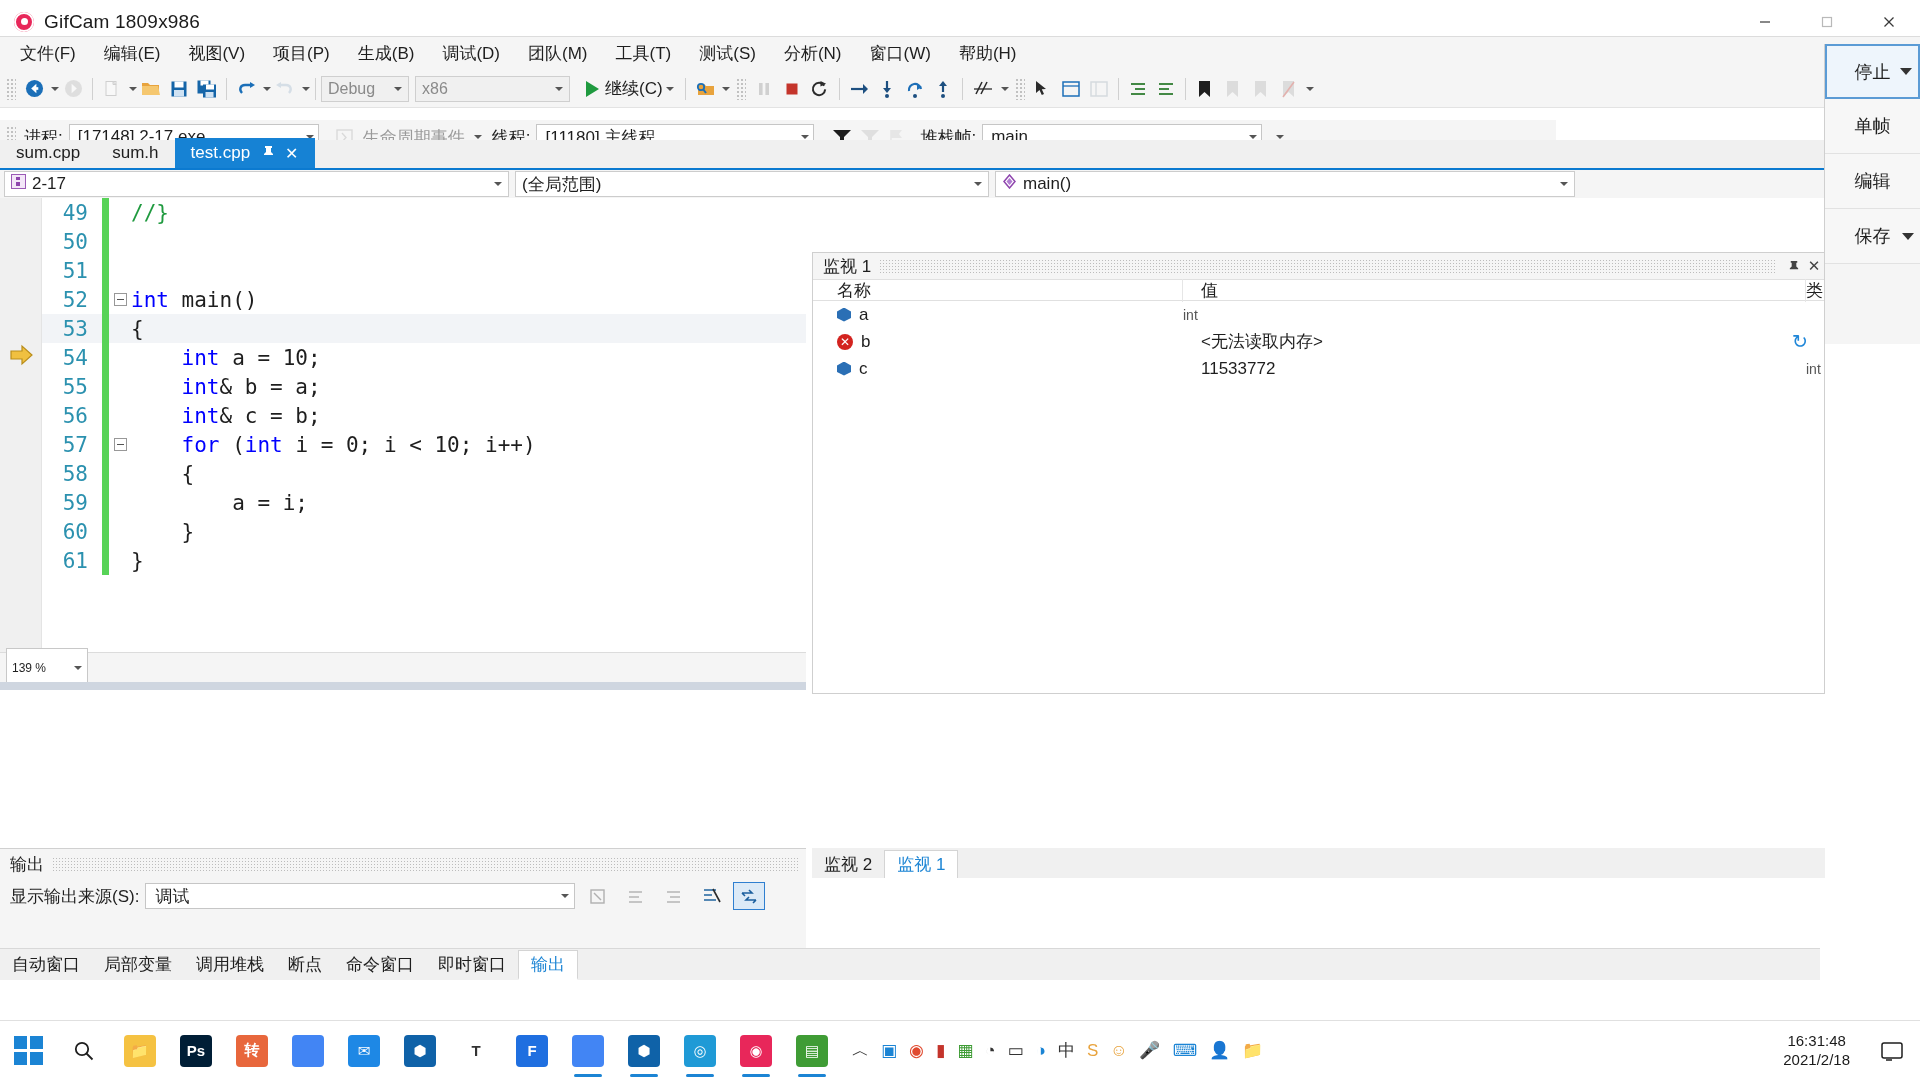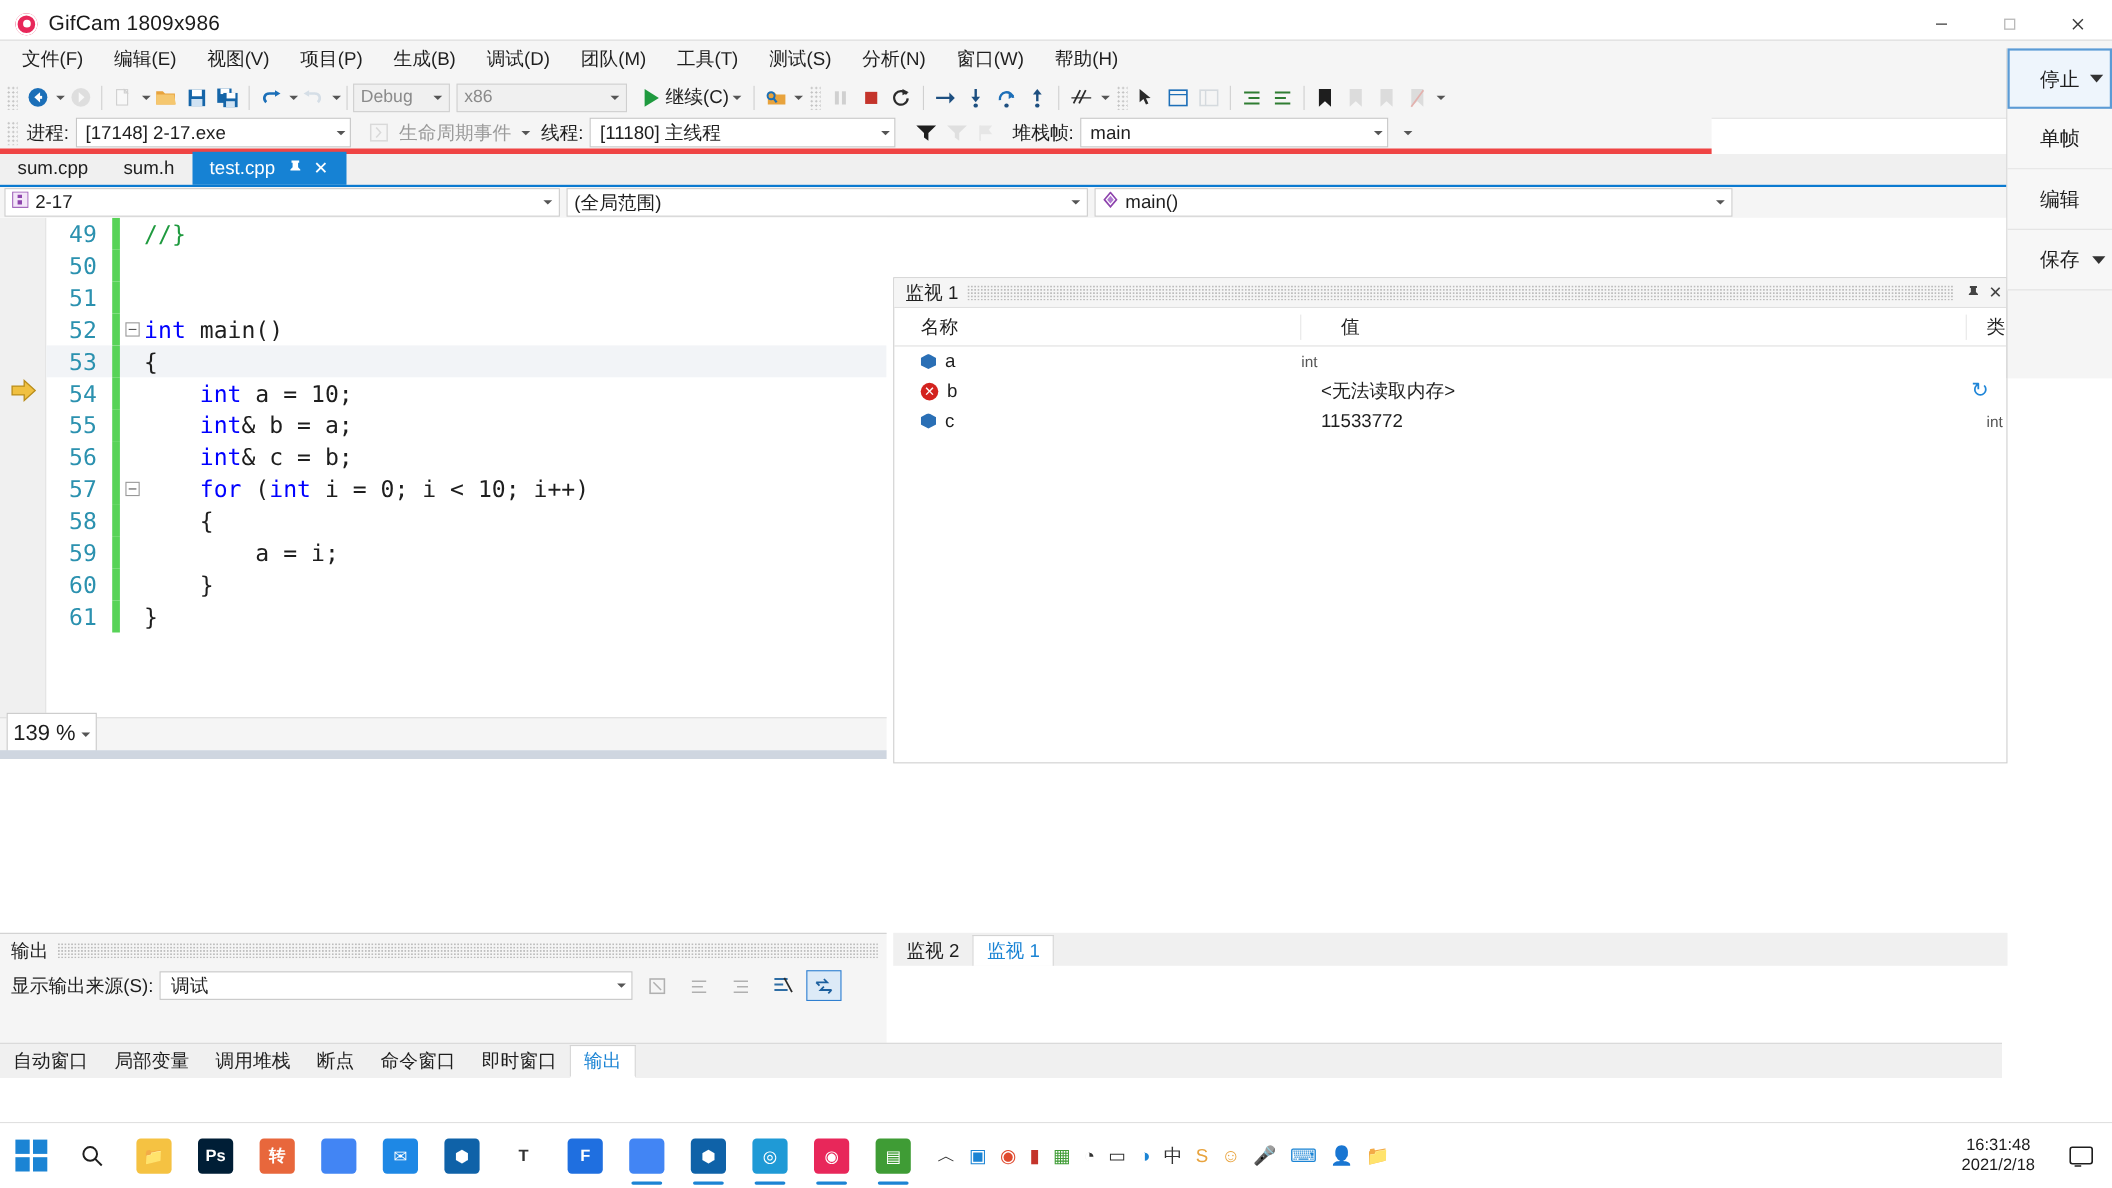--- a/index.html
+++ b/index.html
@@ -69,23 +69,23 @@
   }
   .combo .caret { margin-left:auto; }
   .combo.w-dbg { width:88px; }
   .combo.w-x86 { width:155px; }
   .cont-btn { display:flex; align-items:center; padding:0 6px; height:30px; color:#1e1e1e; font-size:17px;}
   .play-tri { width:0;height:0;border-top:8px solid transparent;border-bottom:8px solid transparent;
               border-left:13px solid #1f9a3f; margin-right:6px; }
 
   
   .procbar {
-    position:absolute; left:0; top:106px; width:1556px; height:36px;
+    position:absolute; left:0; top:120px; width:1556px; height:36px;
     background:#f5f5f5; display:flex; align-items:center;
-    border-bottom:7px solid #ef4444;
+    border-bottom:2px solid #ef4444;
   }
   .pb-label { font-size:17px; color:#1e1e1e; margin:0 6px 0 4px; white-space:nowrap; }
   .pb-combo {
     height:27px; border:1px solid #c6c6c6; background:#ffffff; display:flex;
     align-items:center; padding:0 4px 0 8px; font-size:17px; color:#1e1e1e;
   }
   .pb-combo .caret { margin-left:auto; }
   .dim { color:#9a9a9a; }
 
   
@@ -130,37 +130,37 @@
   .foldbox::after{content:"";position:absolute;left:2px;top:5px;width:7px;height:1px;background:#555;}
   .ctext { font-size:21px; white-space:pre; font-family:"DejaVu Sans Mono", monospace; color:#1e1e1e; }
   .kw { color:#0000ff; }
   .cm { color:#1f9a3f; }
 
   .zoombar {
     position:absolute; left:0; top:652px; width:806px; height:30px;
     background:#f5f5f5; border-top:1px solid #dcdcdc; display:flex; align-items:center;
   }
   .zoom-combo { height:40px; border:1px solid #c8c8c8; background:#fff; display:flex;
-     align-items:center; padding:0 5px; font-size:20px; width:82px; margin-left:6px; }
+     align-items:center; padding:0 5px; font-size:12px; width:82px; margin-left:6px; }
   .zoom-combo .caret { margin-left:auto; }
   .h-split { position:absolute; left:0; top:682px; width:806px; height:8px; background:#cfd6e0; }
 
   
   .watch {
     position:absolute; left:812px; top:252px; width:1013px; height:442px;
     background:#ffffff; border:1px solid #cfcfcf;
   }
   .watch-head { height:26px; display:flex; align-items:center; background:#f5f5f5; padding-left:10px; }
   .watch-title { font-size:17px; color:#1e1e1e; white-space:nowrap; }
   .watch-dots { flex:1; height:14px; margin:0 8px;
     background-image: radial-gradient(#bcbcbc .8px, transparent .8px);
     background-size:3px 3px; }
   .watch-pin { width:20px; text-align:center; font-size:15px; color:#444; }
-  .wcols { height:36px; display:flex; align-items:center; border-bottom:1px solid #e0e0e0;
-    border-top:1px solid #e0e0e0; font-size:17px;gap:18px; }
+  .wcols { height:22px; display:flex; align-items:center; border-bottom:1px solid #e0e0e0;
+    border-top:1px solid #e0e0e0; font-size:17px; }
   .wcol-name { width:370px; padding-left:24px; border-right:1px solid #e6e6e6; }
   .wcol-val { flex:1; padding-left:18px; border-right:1px solid #e6e6e6; }
   .wcol-type { width:18px; }
   .wrow { height:27px; display:flex; align-items:center; font-size:17px; position:relative; }
   .wrow .nm { width:370px; padding-left:24px; display:flex; align-items:center; gap:8px; }
   .wrow .vl { flex:1; padding-left:18px; }
   .wrow .tp { width:18px; color:#555; font-size:14px; }
   .ico-cube { width:14px;height:14px; background:#2a6fb5; position:relative; flex:0 0 auto;
     clip-path: polygon(50% 0,100% 28%,100% 75%,50% 100%,0 75%,0 28%); }
   .ico-err { width:16px;height:16px;border-radius:50%; background:#d3231f; color:#fff;

